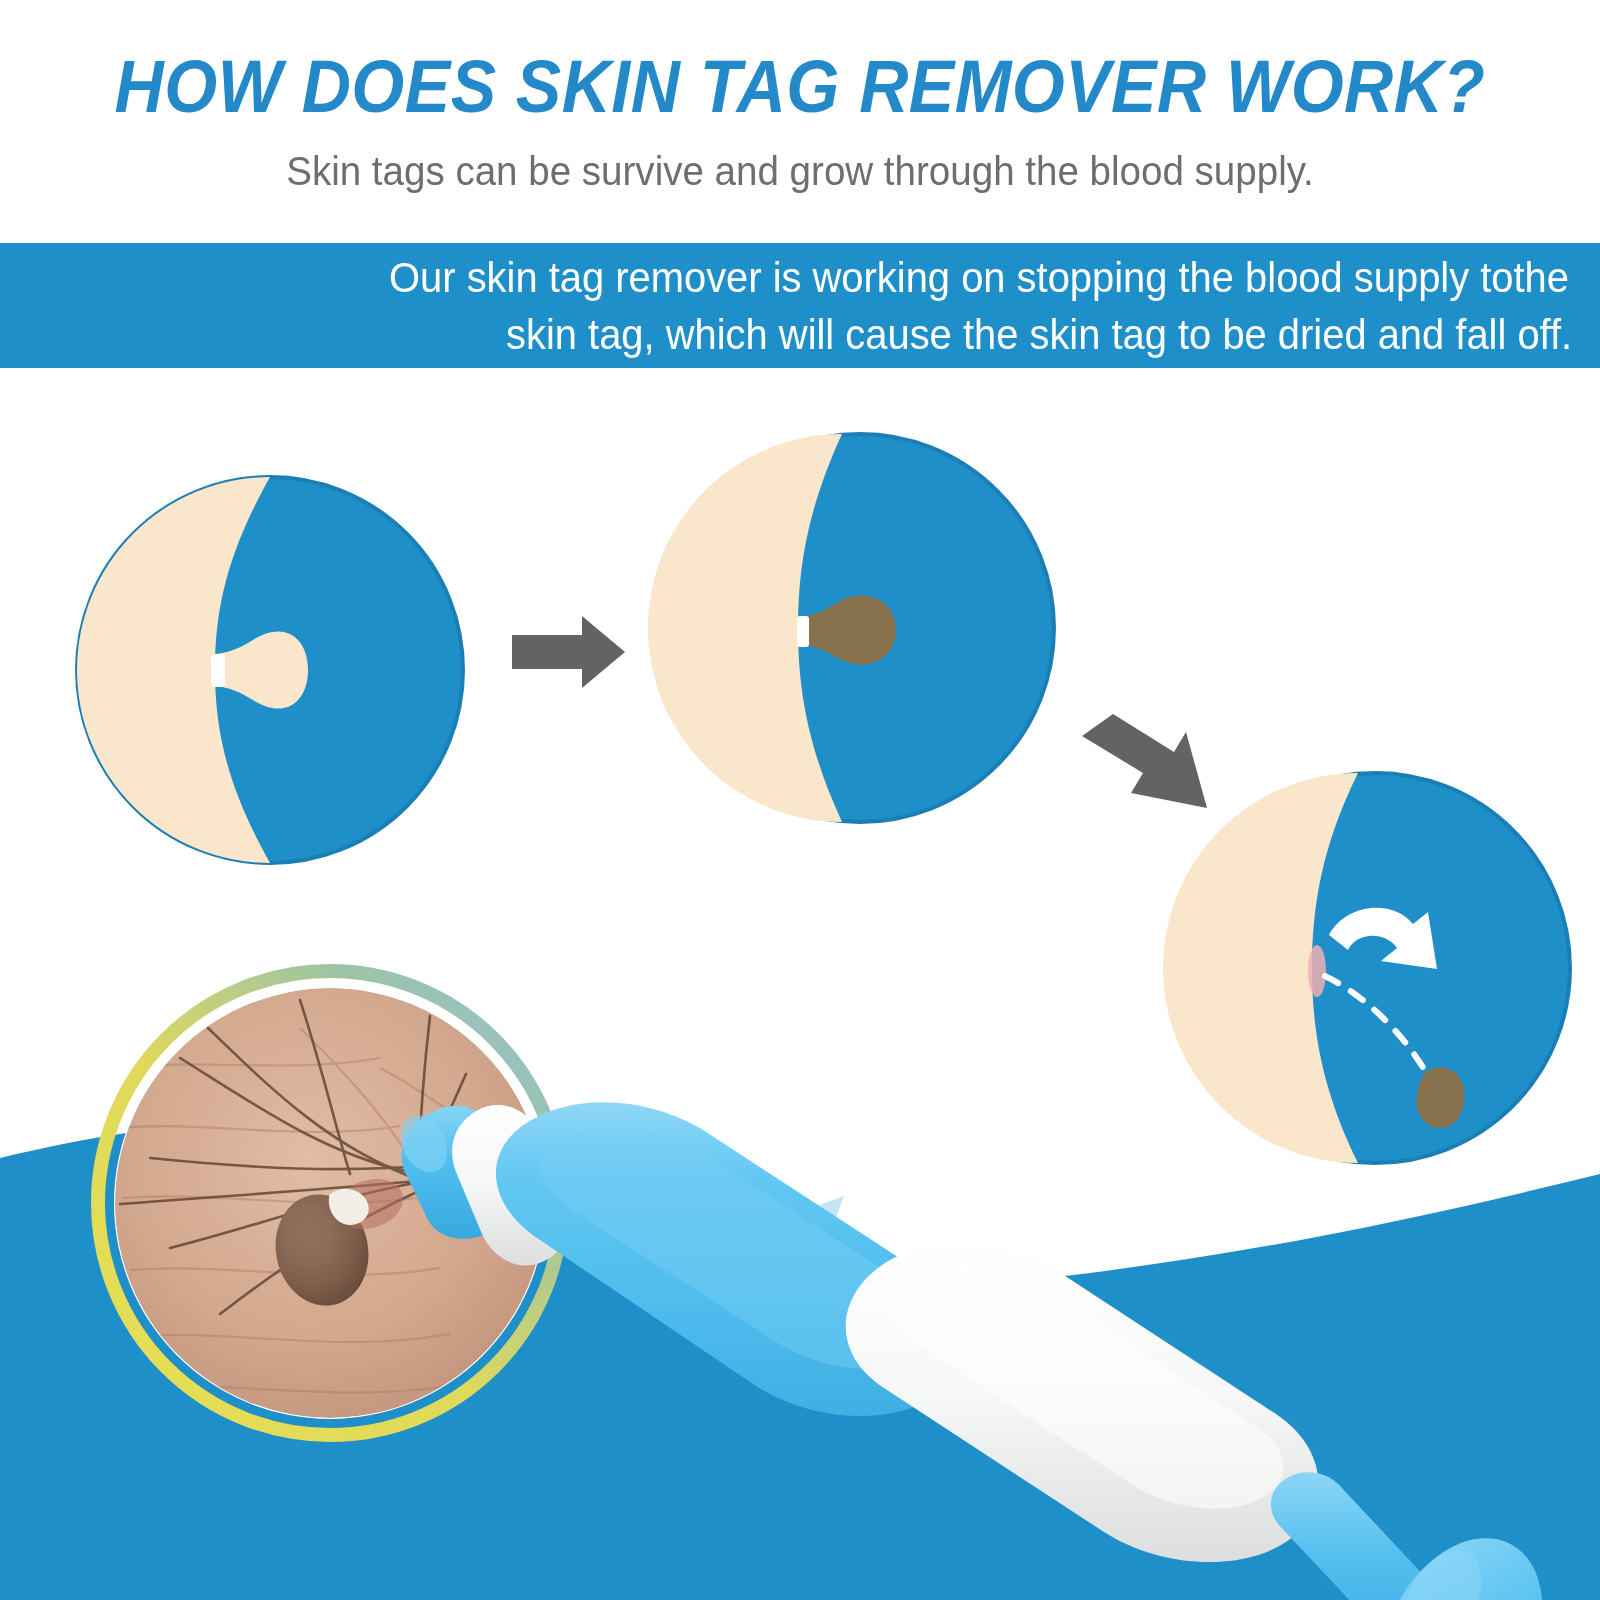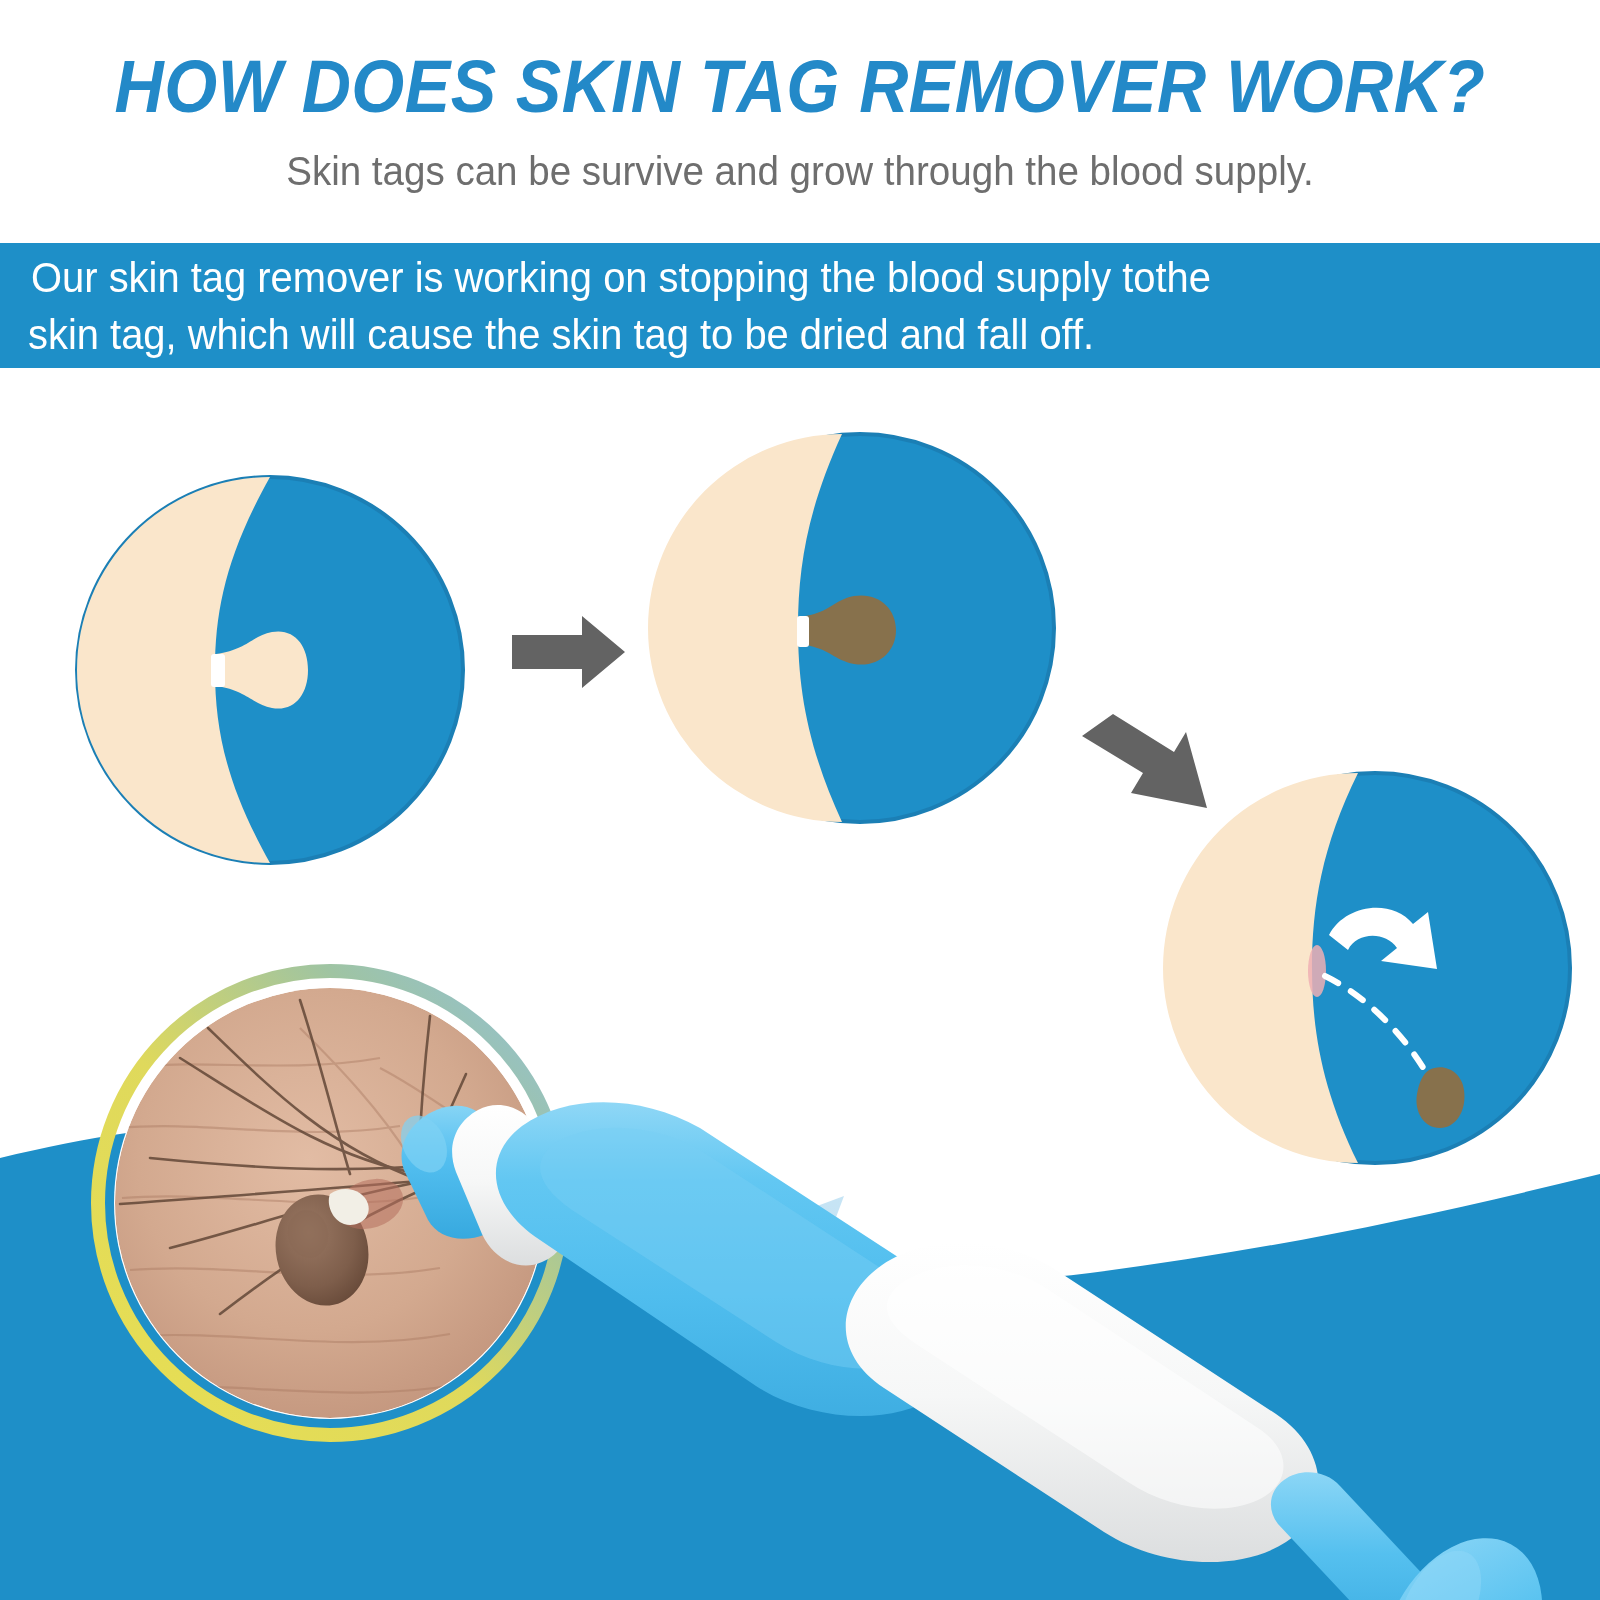--- a/index.html
+++ b/index.html
@@ -53,21 +53,21 @@
   }
 
   
   #banner {
     position: absolute;
     left: 0; top: 243px;
     width: 1600px; height: 125px;
     background: #1E8FC8;
     display: flex;
     flex-direction: column;
-    align-items: flex-start;
+    align-items: flex-end;
     justify-content: center;
   }
   .banner-line {
     color: #ffffff;
     font-family: "Liberation Sans Narrow", "Liberation Sans", sans-serif;
     font-size: 42px;
     line-height: 57px;
     transform: scaleX(0.95);
     white-space: nowrap;
   }

